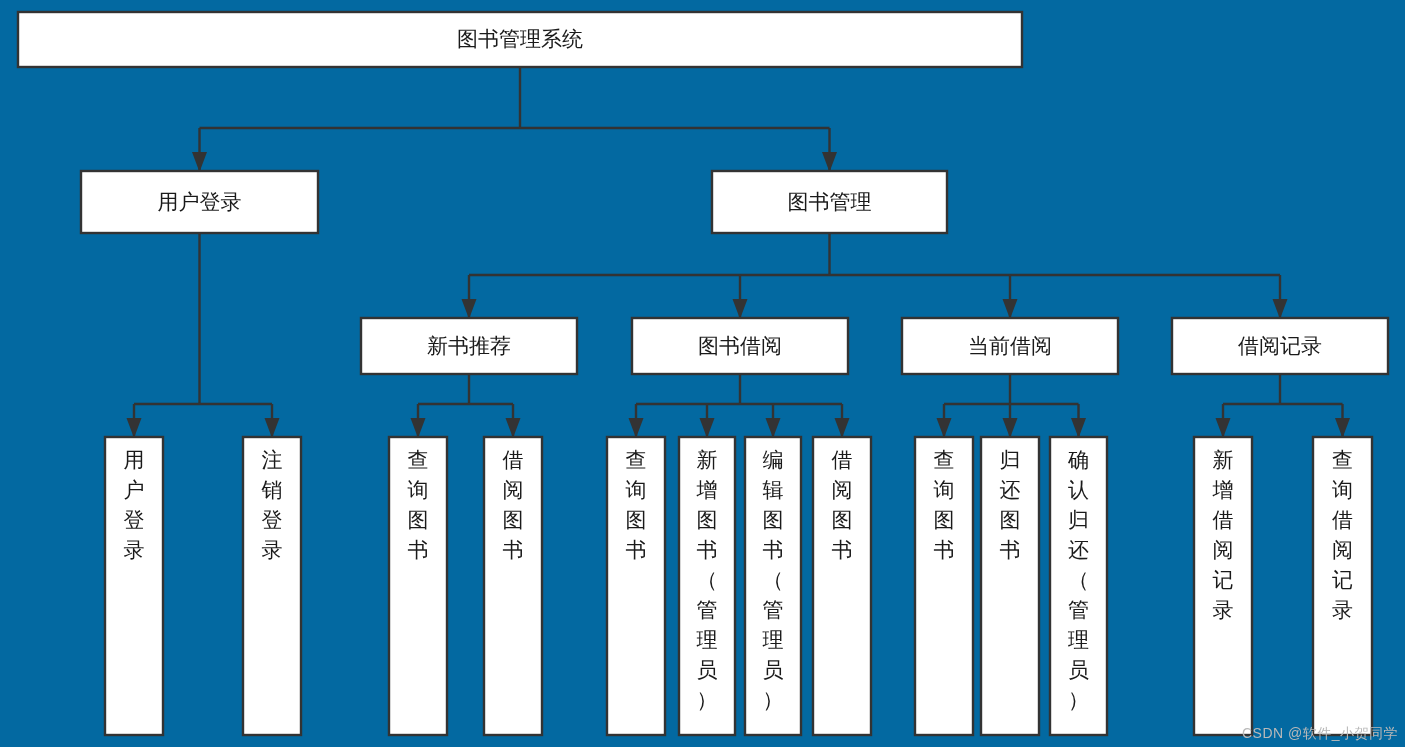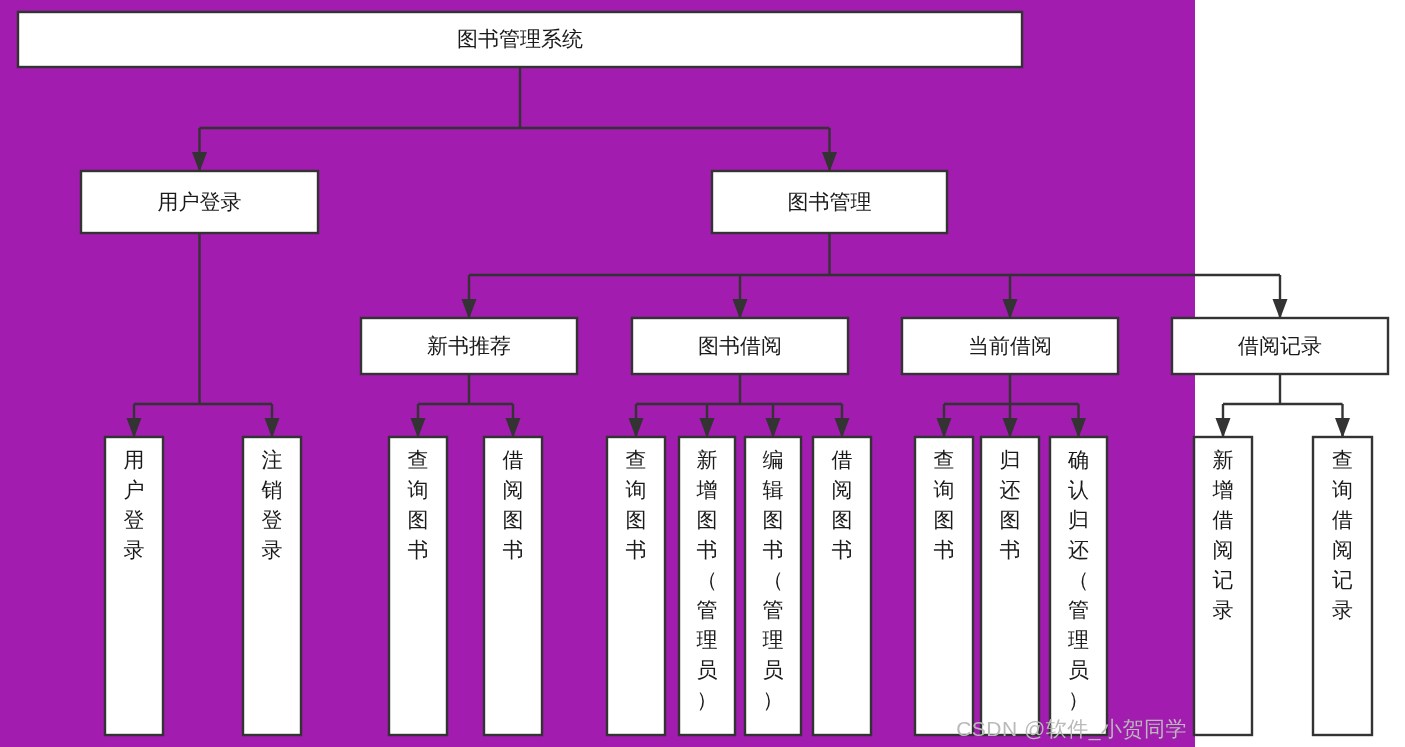--- a/index.html
+++ b/index.html
@@ -9,23 +9,24 @@
     background: #ffffff;
   }
   body {
     width: 1405px;
     height: 747px;
     overflow: hidden;
     font-family: "Liberation Sans", "DejaVu Sans", sans-serif;
   }
   #diagram-root {
     position: relative;
-    width: 1195px;
+    width: 1386px;
     height: 747px;
-    background: #a21caf;
+    background: #0369a1;
+    padding-left: 20px;
   }
   svg#diagram-svg {
     position: absolute;
     left: 0;
     top: 0;
     width: 1405px;
     height: 747px;
     display: block;
   }
   .node-box {
@@ -55,21 +56,21 @@
     font-family: "Liberation Sans", "DejaVu Sans", sans-serif;
     font-size: 21px;
     fill: #1a1a1a;
     text-anchor: middle;
   }
   .watermark-text {
     position: absolute;
     right: 8px;
     bottom: 4px;
     font-family: "Liberation Sans", "DejaVu Sans", sans-serif;
-    font-size: 21px;
+    font-size: 14px;
     color: #b9b9b9;
     white-space: nowrap;
     letter-spacing: 0.5px;
     user-select: none;
   }
 </style>
 </head>
 <body>
 
 <div id="diagram-root">

